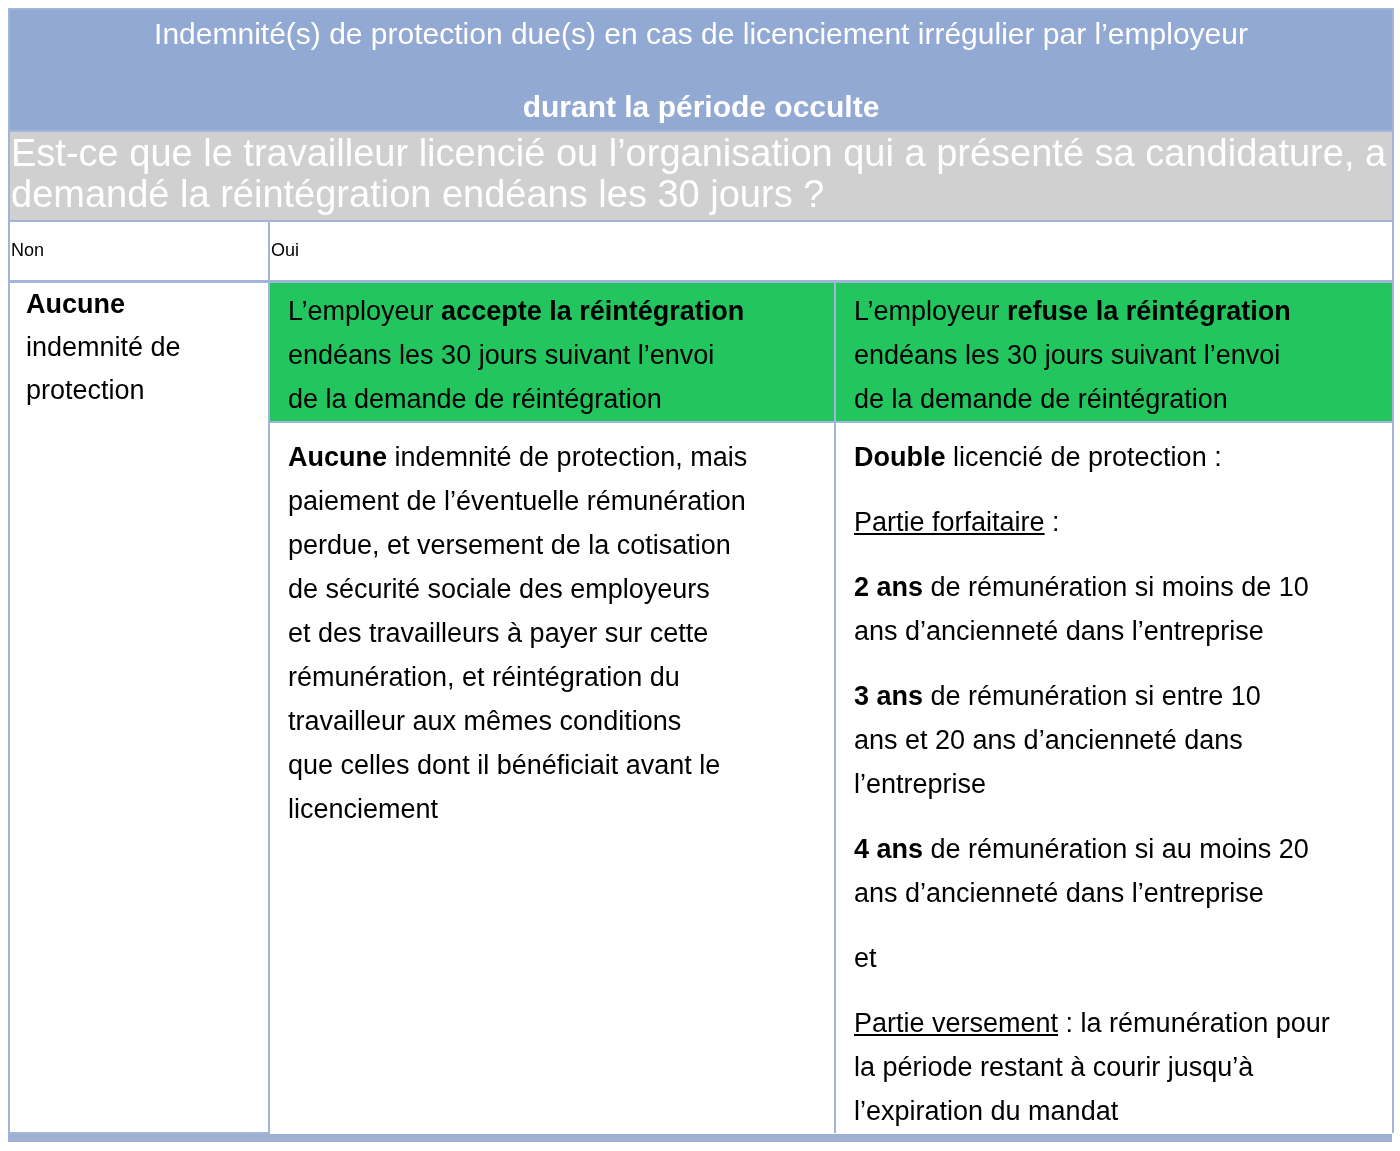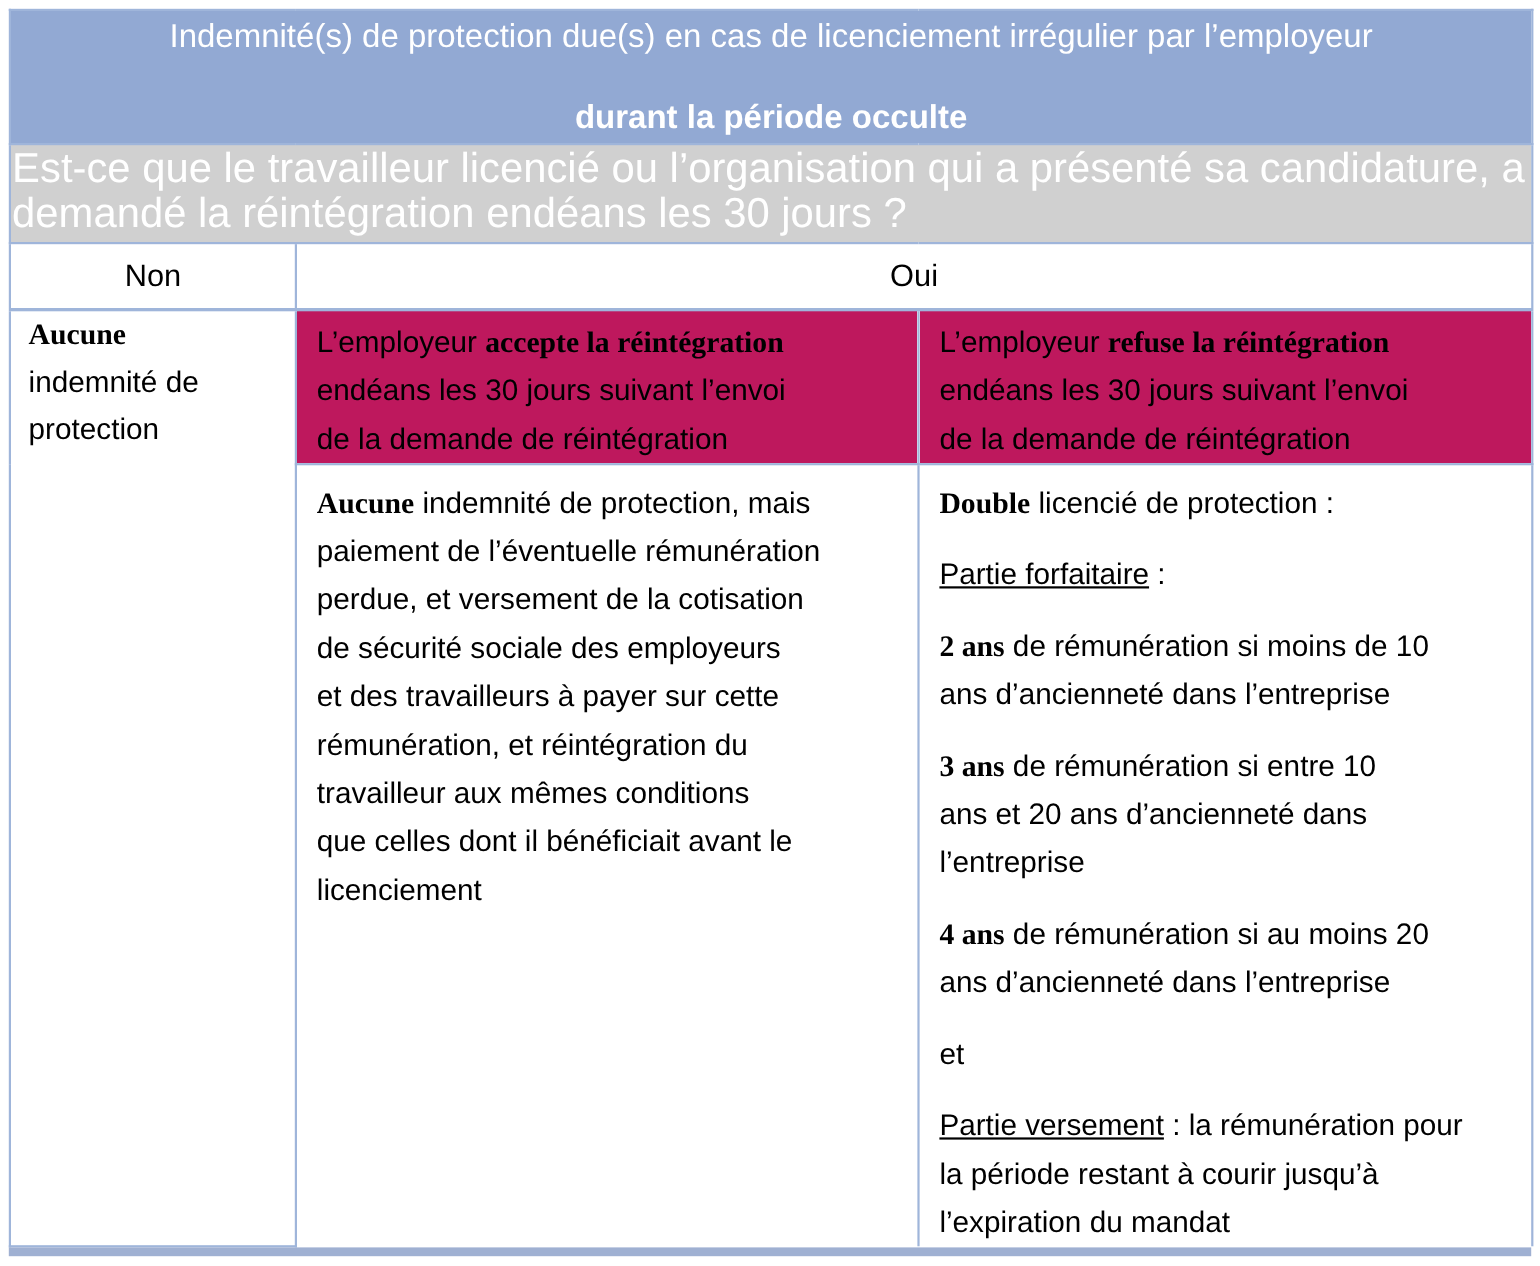--- a/index.html
+++ b/index.html
@@ -42,52 +42,51 @@
     color: var(--question-text, #ffffff);
     text-align: left;
     vertical-align: middle;
     height: 90px;
     font-size: 38px;
     line-height: 41px;
     white-space: pre-line;
   }
   tr.answers td {
     height: 60px;
-    text-align: center;
     vertical-align: middle;
-    font-size: 28px;
+    font-size: 18px;
     background: #ffffff;
     border-bottom-width: 3px;
   }
   td.no-outcome {
     vertical-align: middle;
     padding: 0 10px 0 16px;
     font-size: 27px;
     line-height: 43px;
     background: #ffffff;
   }
   td.cond {
     height: 138px;
     padding: 6px 12px 0 18px;
     font-size: 27px;
     line-height: 44px;
-    background: #be185d;
+    background: #22c55e;
   }
   td.outcome {
     height: 559px;
     padding: 12px 12px 0 18px;
     font-size: 27px;
     line-height: 44px;
     background: #ffffff;
     border-bottom: none;
   }
   tr.rowB td { border-bottom: none; }
   .para { margin: 0; white-space: pre-wrap; }
   .spacer { height: 21px; }
-  .b { font-weight: bold; font-family: Liberation Serif, serif; }
+  .b { font-weight: bold; }
   .u { text-decoration: underline; }
   .bottom-bar {
     width: 1384px;
     height: 8px;
     background: var(--bar, #9FB0D2);
   }
 </style>
 </head>
 <body>
 

